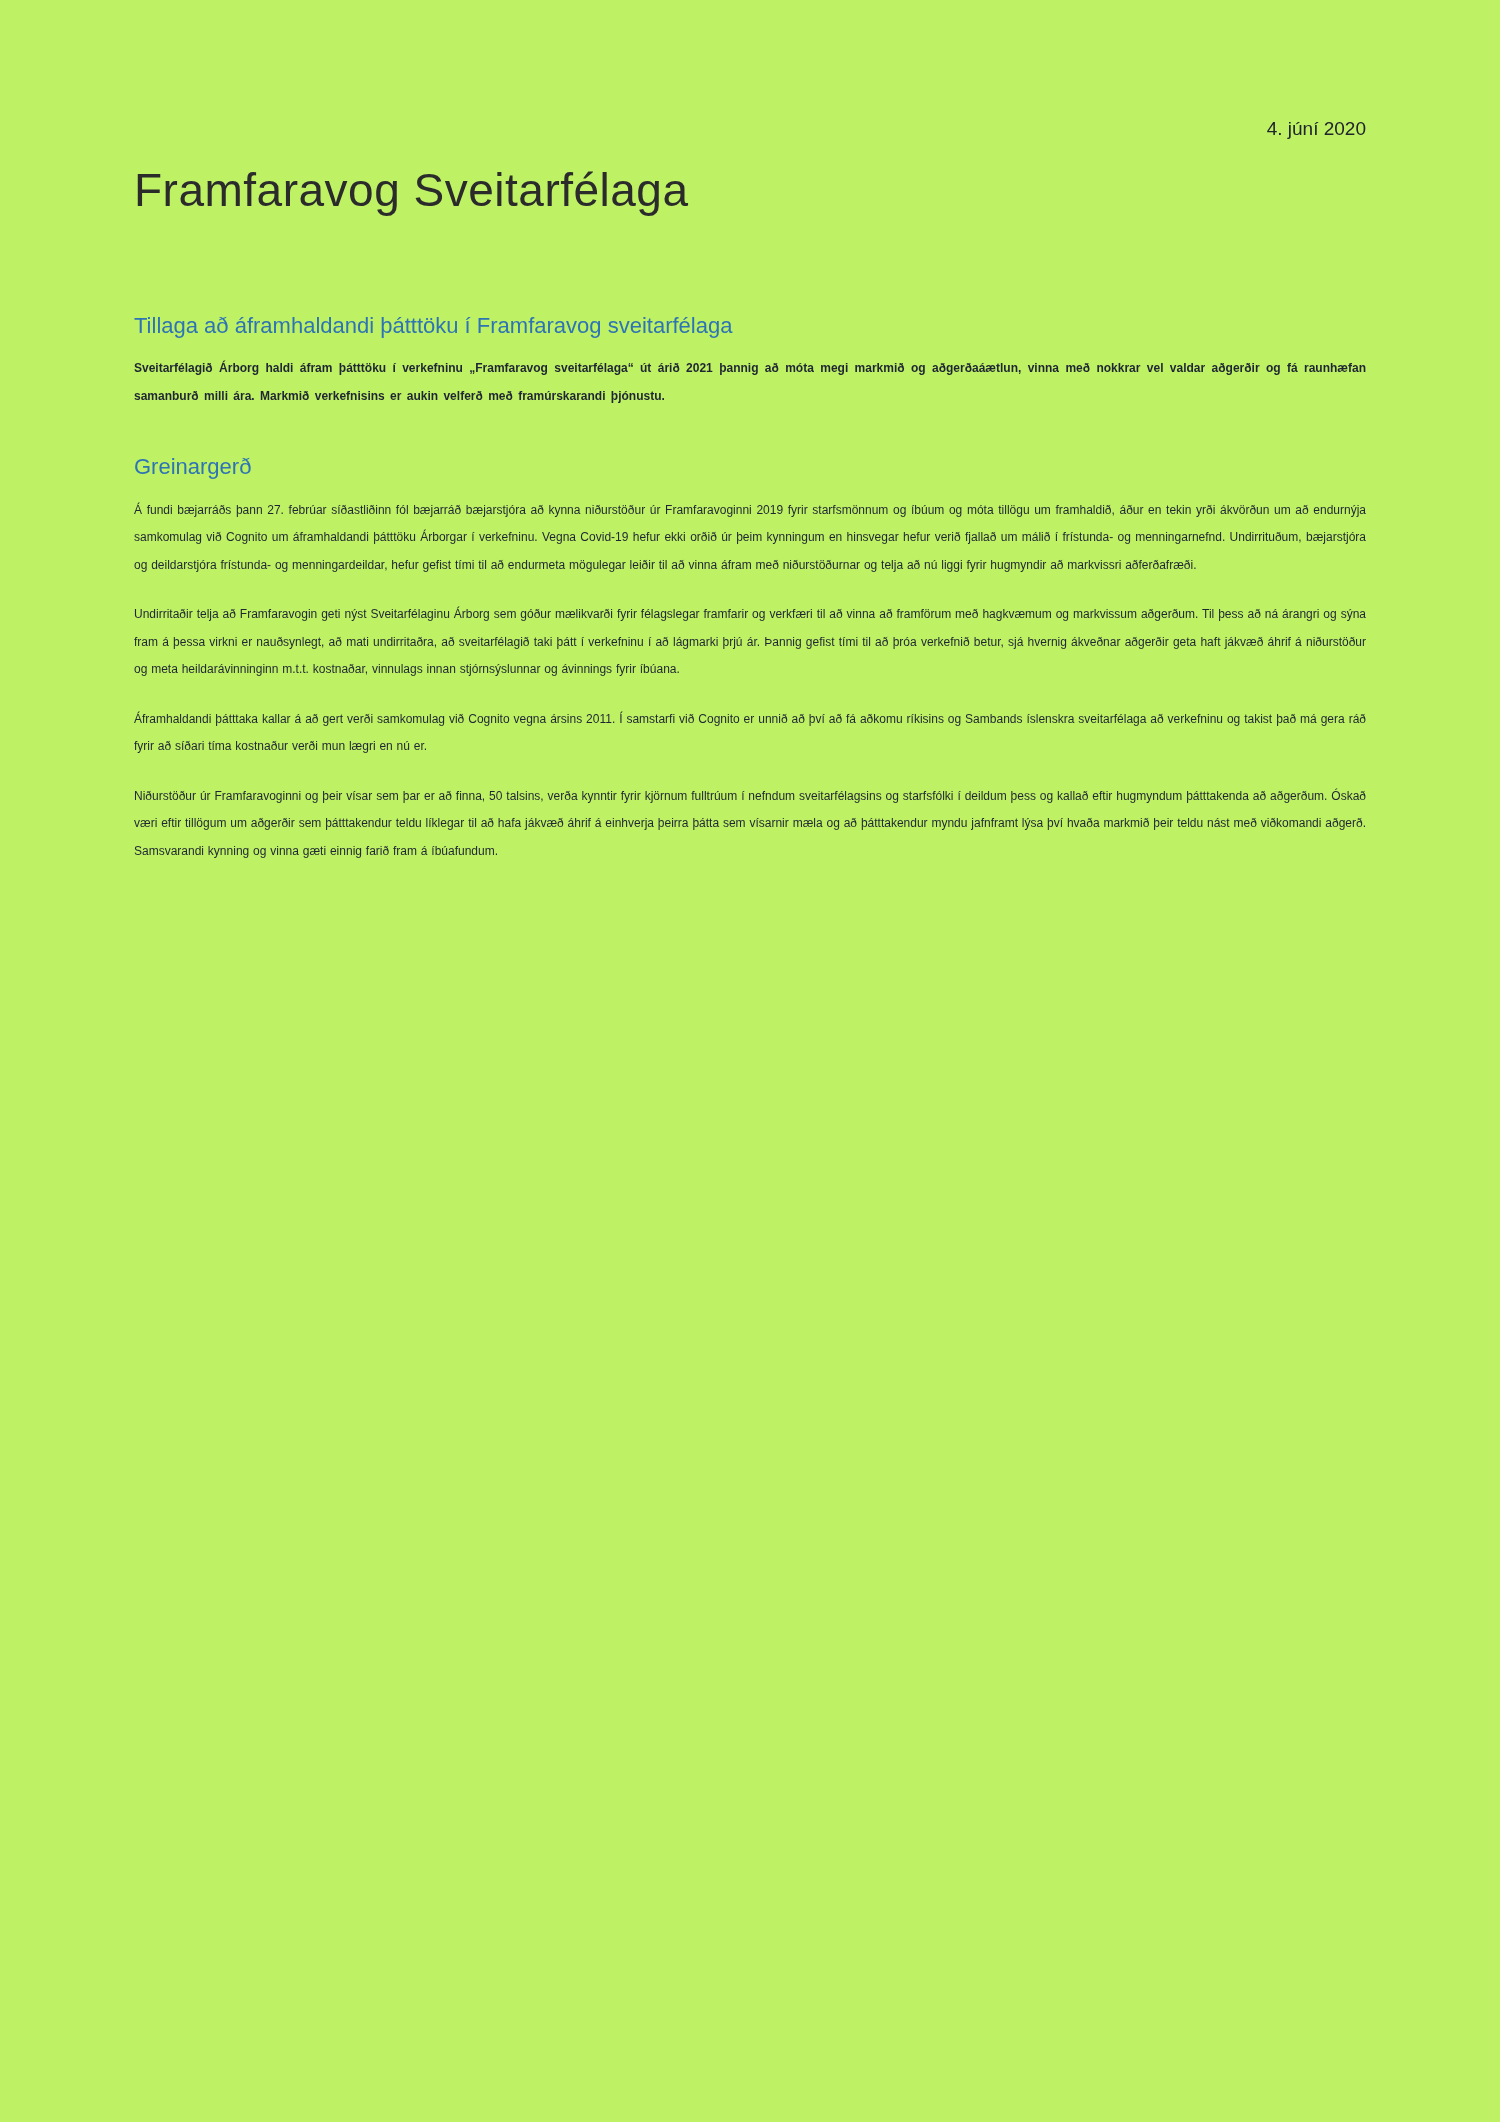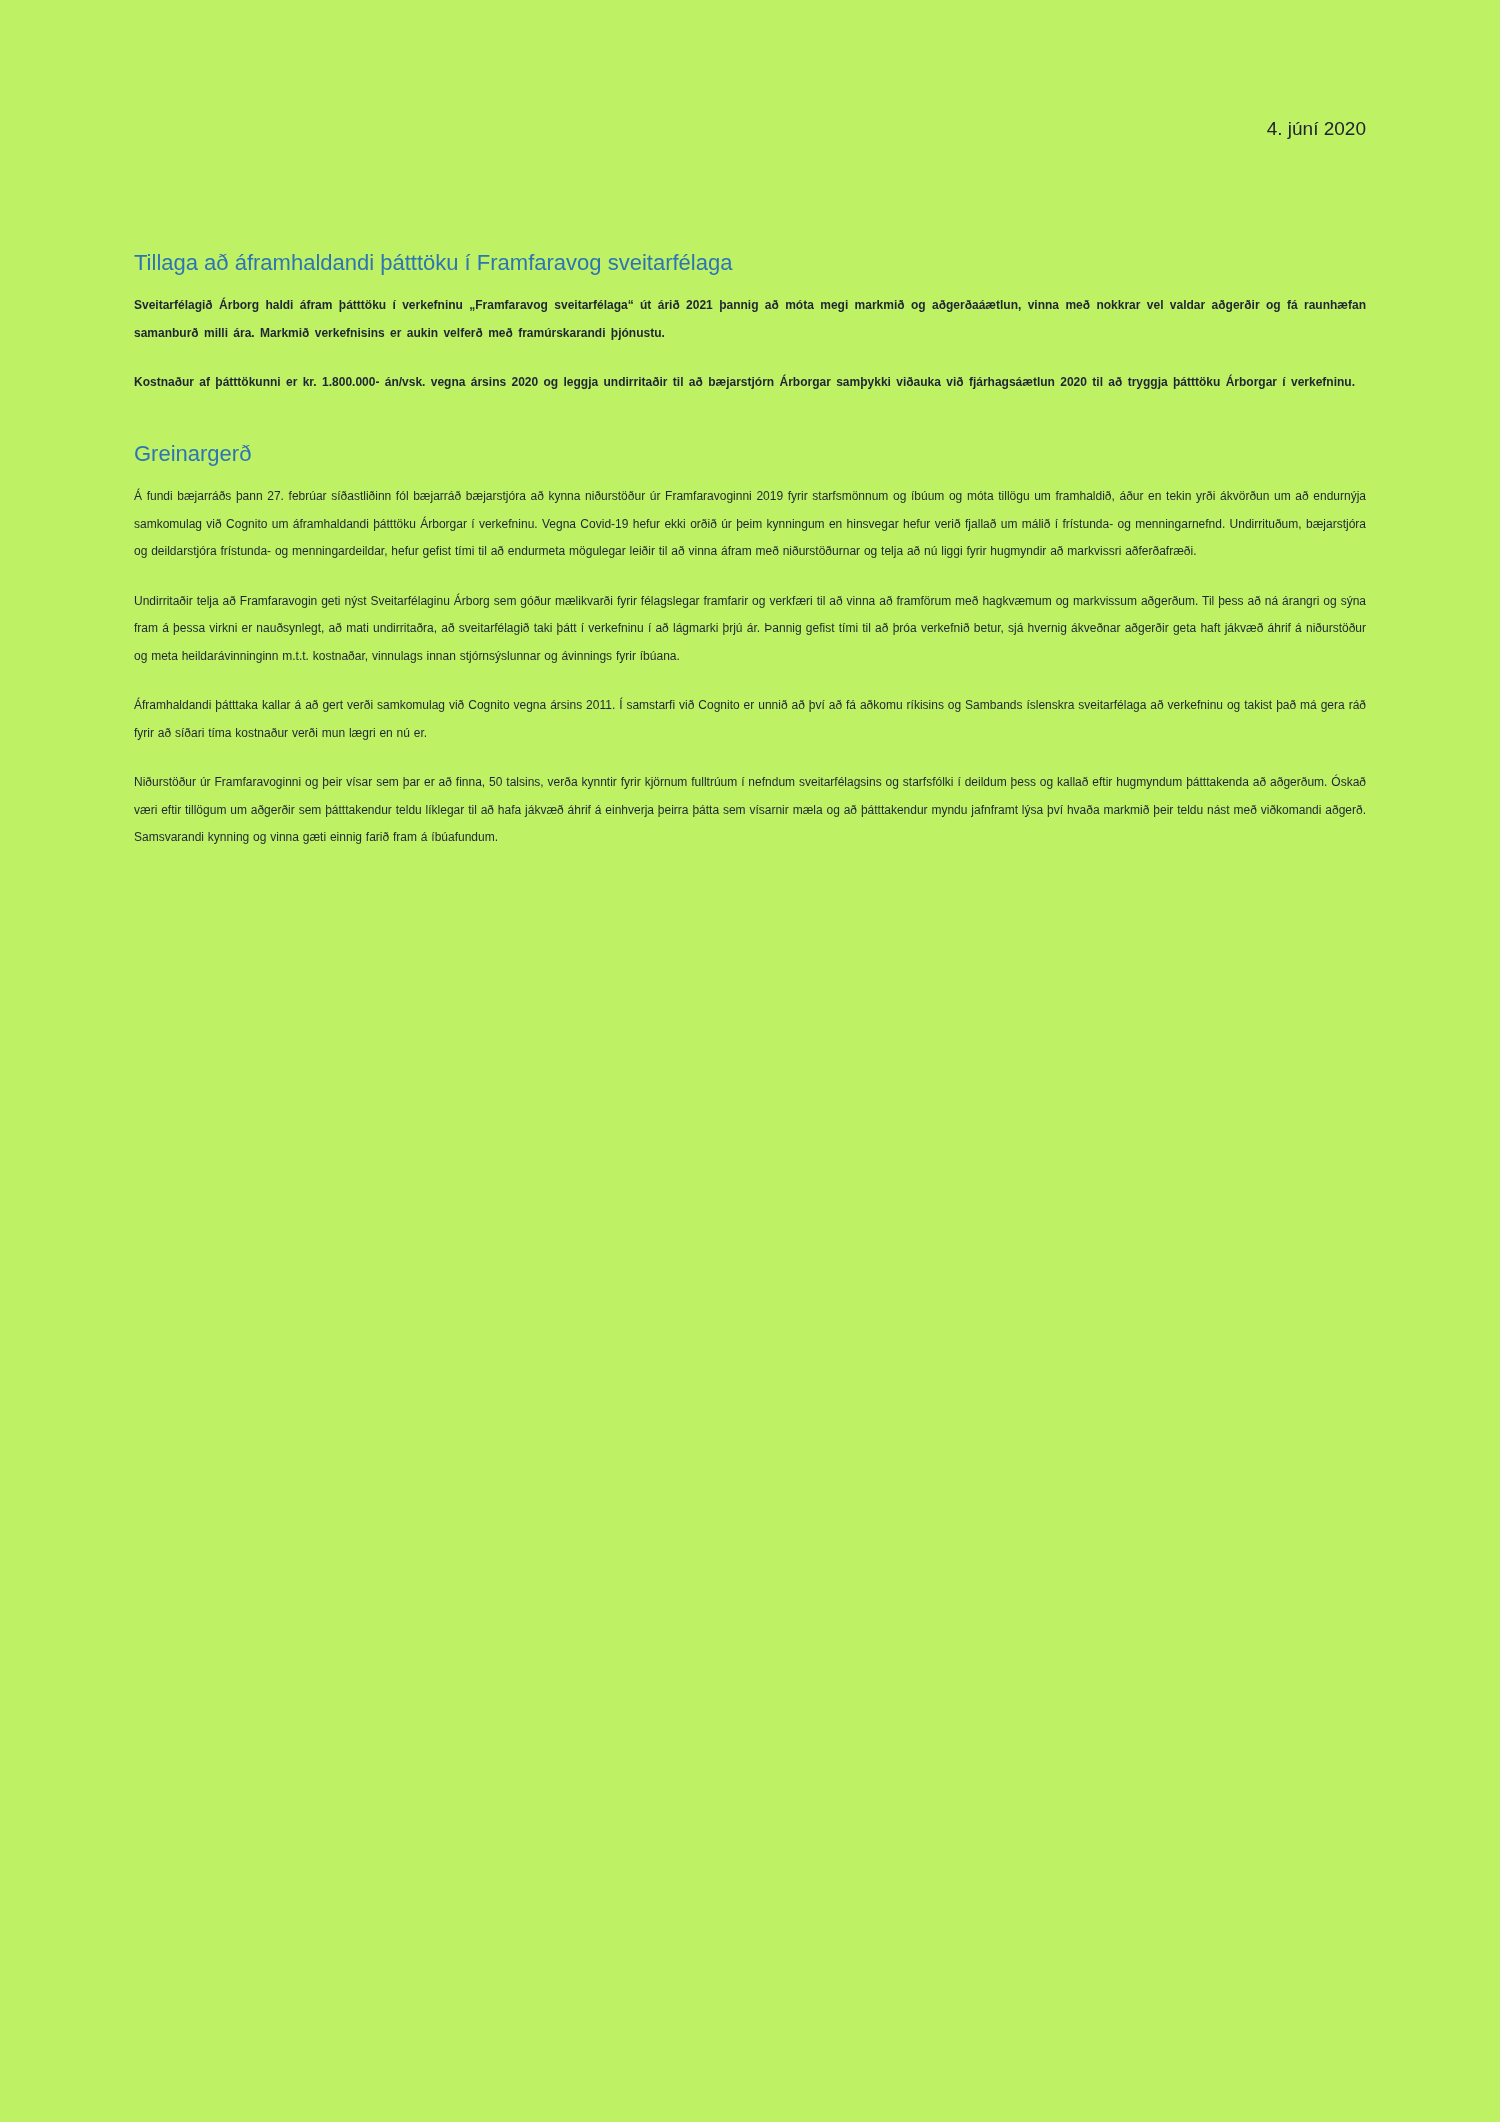--- a/index.html
+++ b/index.html
@@ -65,27 +65,27 @@
     margin: 0;
   }
 </style>
 </head>
 <body>
 
 <div class="page">
 
   <div class="doc-date">4. júní 2020</div>
 
+  <h1 class="doc-title">Framfaravog Sveitarfélaga</h1>
 
   <div class="title-gap"></div>
 
   <section>
     <h2 class="section-heading first">Tillaga að áframhaldandi þátttöku í Framfaravog sveitarfélaga</h2>
     <p class="body-par bold">Sveitarfélagið Árborg haldi áfram þátttöku í verkefninu „Framfaravog sveitarfélaga“ út árið 2021 þannig að móta megi markmið og aðgerðaáætlun, vinna með nokkrar vel valdar aðgerðir og fá raunhæfan samanburð milli ára. Markmið verkefnisins er aukin velferð með framúrskarandi þjónustu.</p>
-    <p class="body-par bold">Kostnaður af þátttökunni er kr. 1.800.000- án/vsk. vegna ársins 2020 og leggja undirritaðir til að bæjarstjórn Árborgar samþykki viðauka við fjárhagsáætlun 2020 til að tryggja þátttöku Árborgar í verkefninu.</p>
   </section>
 
   <section>
     <h2 class="section-heading">Greinargerð</h2>
     <p class="body-par">Á fundi bæjarráðs þann 27. febrúar síðastliðinn fól bæjarráð bæjarstjóra að kynna niðurstöður úr Framfaravoginni 2019 fyrir starfsmönnum og íbúum og móta tillögu um framhaldið, áður en tekin yrði ákvörðun um að endurnýja samkomulag við Cognito um áframhaldandi þátttöku Árborgar í verkefninu. Vegna Covid-19 hefur ekki orðið úr þeim kynningum en hinsvegar hefur verið fjallað um málið í frístunda- og menningarnefnd. Undirrituðum, bæjarstjóra og deildarstjóra frístunda- og menningardeildar, hefur gefist tími til að endurmeta mögulegar leiðir til að vinna áfram með niðurstöðurnar og telja að nú liggi fyrir hugmyndir að markvissri aðferðafræði.</p>
     <p class="body-par">Undirritaðir telja að Framfaravogin geti nýst Sveitarfélaginu Árborg sem góður mælikvarði fyrir félagslegar framfarir og verkfæri til að vinna að framförum með hagkvæmum og markvissum aðgerðum. Til þess að ná árangri og sýna fram á þessa virkni er nauðsynlegt, að mati undirritaðra, að sveitarfélagið taki þátt í verkefninu í að lágmarki þrjú ár. Þannig gefist tími til að þróa verkefnið betur, sjá hvernig ákveðnar aðgerðir geta haft jákvæð áhrif á niðurstöður og meta heildarávinninginn m.t.t. kostnaðar, vinnulags innan stjórnsýslunnar og ávinnings fyrir íbúana.</p>
     <p class="body-par">Áframhaldandi þátttaka kallar á að gert verði samkomulag við Cognito vegna ársins 2011. Í samstarfi við Cognito er unnið að því að fá aðkomu ríkisins og Sambands íslenskra sveitarfélaga að verkefninu og takist það má gera ráð fyrir að síðari tíma kostnaður verði mun lægri en nú er.</p>
   </section>
 
   <section>

